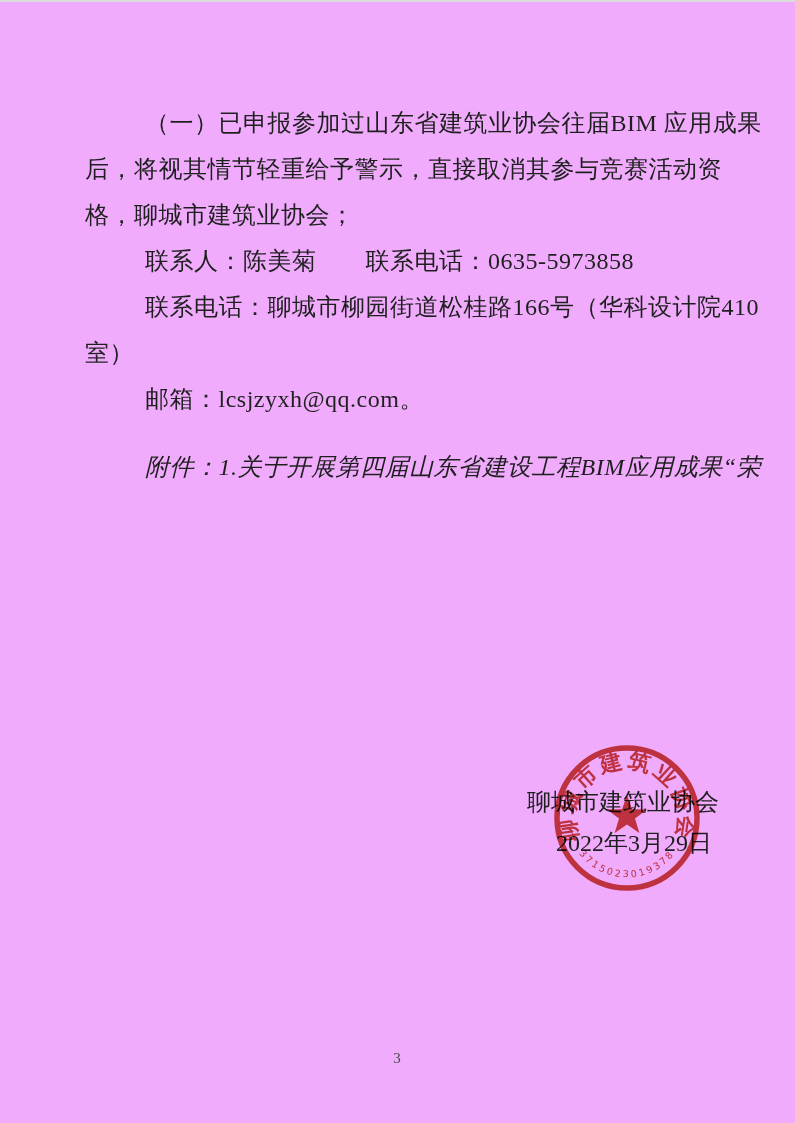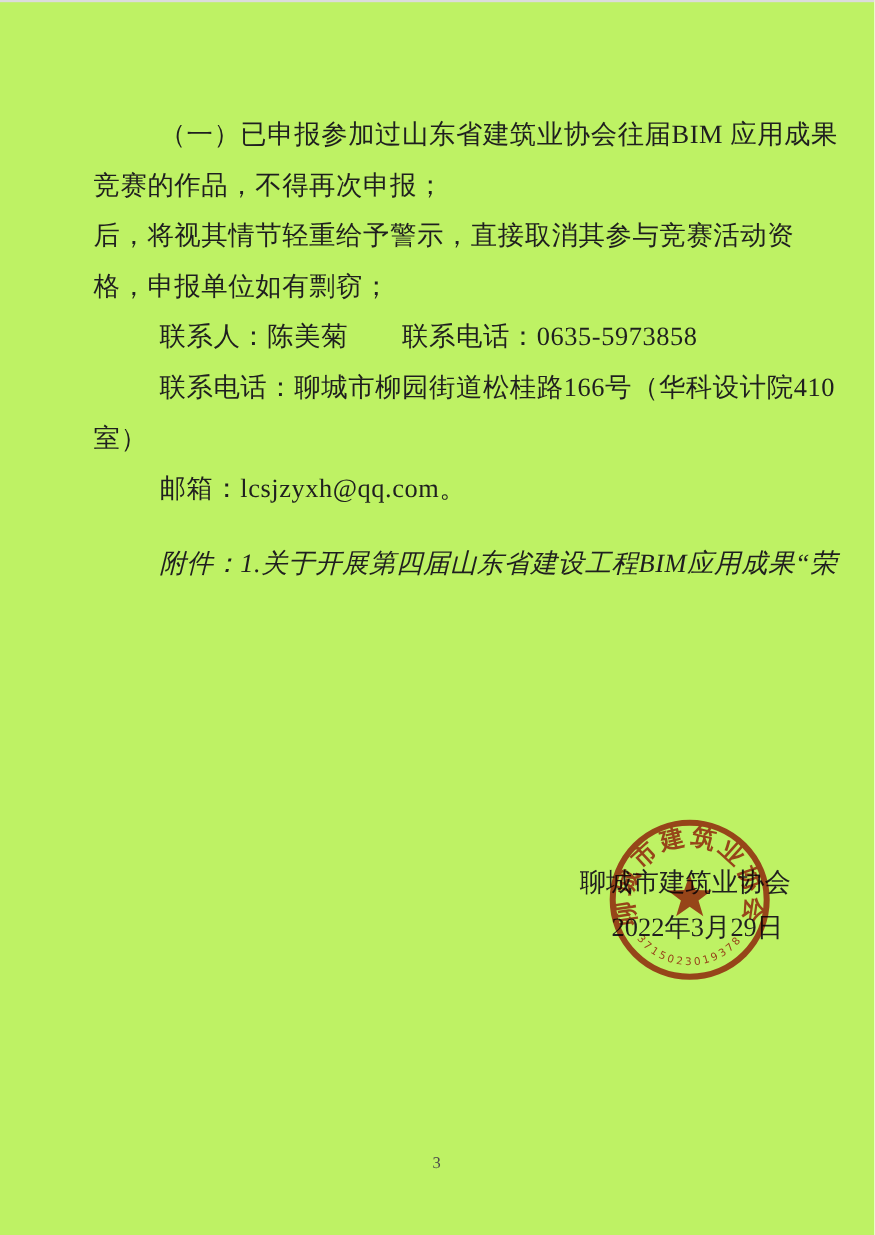--- a/index.html
+++ b/index.html
@@ -4,21 +4,21 @@
 <style>
   html, body {
     margin: 0;
     padding: 0;
     background: #ffffff;
   }
   .page {
     position: relative;
     width: 795px;
     height: 1123px;
-    background: #bef264;
+    background: #f0abfc;
     overflow: hidden;
     font-family: "Liberation Serif", "DejaVu Serif", serif;
     color: #1f1f1f;
   }
   .top-rule {
     position: absolute;
     top: 0;
     left: 0;
     width: 795px;
     height: 2px;
@@ -89,23 +89,22 @@
 </style>
 </head>
 <body>
 
 <div class="page">
 
   <div class="top-rule"></div>
 
   <div class="body-text">
     <div class="line indent">（一）已申报参加过山东省建筑业协会往届BIM 应用成果</div>
-    <div class="line">竞赛的作品，不得再次申报；</div>
     <div class="line">后，将视其情节轻重给予警示，直接取消其参与竞赛活动资</div>
-    <div class="line">格，申报单位如有剽窃；</div>
+    <div class="line">格，聊城市建筑业协会；</div>
     <div class="line indent">联系人：陈美菊　　联系电话：0635-5973858</div>
     <div class="line indent">联系电话：聊城市柳园街道松桂路166号（华科设计院410</div>
     <div class="line">室）</div>
     <div class="line indent">邮箱：lcsjzyxh@qq.com。</div>
     <div class="line indent gap-before">附件：1.关于开展第四届山东省建设工程BIM应用成果“荣</div>
   </div>
 
   <div class="signature">
     <div class="sig-org">聊城市建筑业协会</div>
     <div class="sig-date">2022年3月29日</div>

